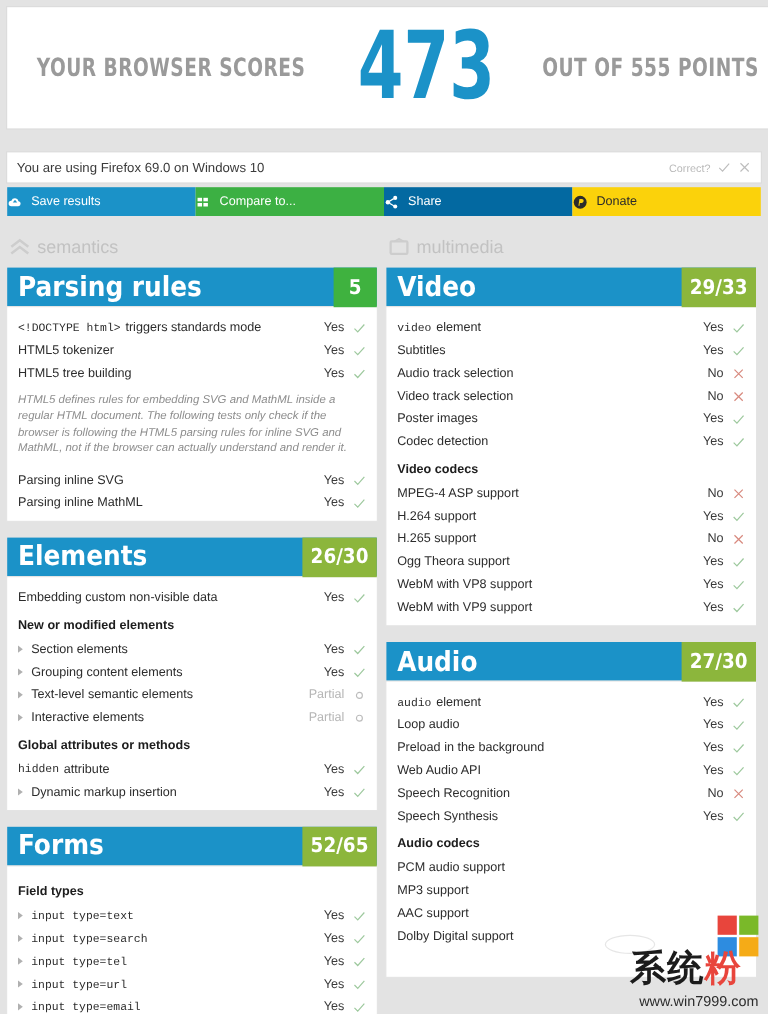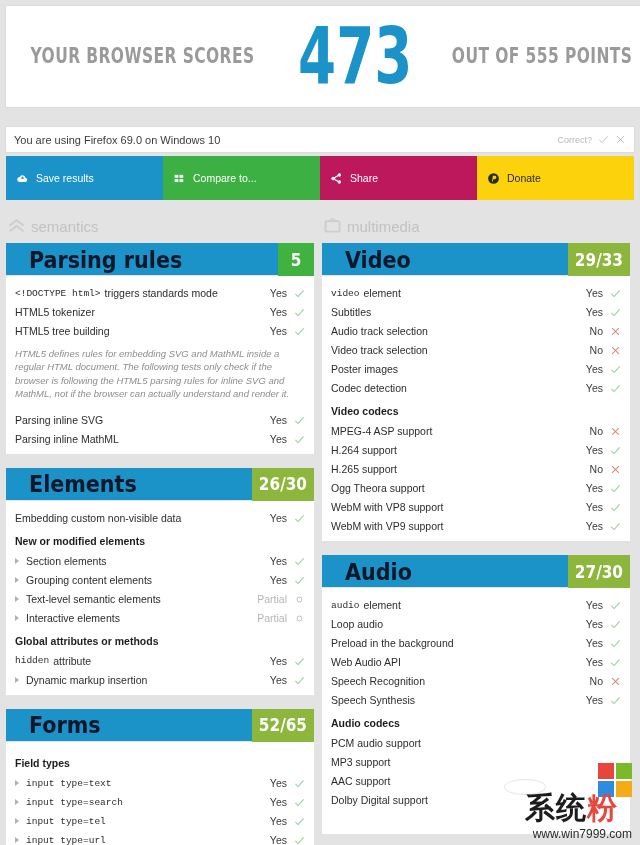--- a/index.html
+++ b/index.html
@@ -63,23 +63,23 @@
   }
   .browser-bar .spacer { flex: 1; }
   .correct-group { display: flex; align-items: center; gap: 6px; }
   .correct-label { font-size: 9px; color: #b9b9b9; }
   .tick-gray, .cross-gray { width: 11px; height: 11px; color: #bdbdbd; display:block; }
 
   
   .actions { display: flex; margin: 4px 6px 0 6px; }
   .action {
     flex: 1 1 0;
-    height: 44px;
+    height: 24px;
     display: flex; align-items: center;
-    gap: 7px; padding-left: 10px;
+    gap: 7px; 
     color: #fff; font-size: 10.5px;
   }
   .action .ico { width: 13px; height: 13px; display:block; flex: 0 0 auto; }
 
   
   .columns { display: flex; gap: 0px; padding: 0 6px; margin-top: 15px; }
   .col { width: 308px; }
   .col.left { margin-right: 8px; }
 
   .cat-head {
@@ -92,22 +92,22 @@
   }
 
   .card { margin-bottom: 14px; }
   .card-head {
     display: flex; align-items: stretch;
     height: 33px; background: #1b92c8;
   }
   .card-title {
     flex: 1;
     display: flex; align-items: center;
-    padding-left: 23px;
-    color: #0f172a;
+    padding-left: 9px;
+    color: #ffffff;
     font-family: "Liberation Sans Narrow", "DejaVu Sans Condensed", "Liberation Sans", sans-serif;
     font-weight: bold;
     font-size: 23px;
     letter-spacing: 0px;
     transform-origin: left center;
   }
   .card-score {
     min-width: 36px;
     padding: 0 7px;
     display: flex; align-items: center; justify-content: center;
@@ -228,21 +228,21 @@
   </div>
   <div class="action" style="background:#3cb043">
     <svg class="ico" viewBox="0 0 16 16">
       <rect x="2" y="3.5" width="4.6" height="3.6" fill="#fff"></rect>
       <rect x="8" y="3.5" width="4.6" height="3.6" fill="#fff"></rect>
       <rect x="2" y="8.8" width="4.6" height="3.6" fill="#fff"></rect>
       <rect x="8" y="8.8" width="4.6" height="3.6" fill="#fff"></rect>
     </svg>
     <span>Compare to...</span>
   </div>
-  <div class="action" style="background:#be185d">
+  <div class="action" style="background:#0369a1">
     <svg class="ico" viewBox="0 0 16 16">
       <circle cx="11.5" cy="3.6" r="2.1" fill="#fff"></circle>
       <circle cx="4" cy="8" r="2.3" fill="#fff"></circle>
       <circle cx="11.5" cy="12.4" r="2.1" fill="#fff"></circle>
       <path d="M5.6 7 L10 4.3 M5.6 9 L10 11.7" stroke="#fff" stroke-width="1.3" fill="none"></path>
     </svg>
     <span>Share</span>
   </div>
   <div class="action" style="background:#fbd20b;color:#2b2b2b">
     <svg class="ico" viewBox="0 0 16 16">

